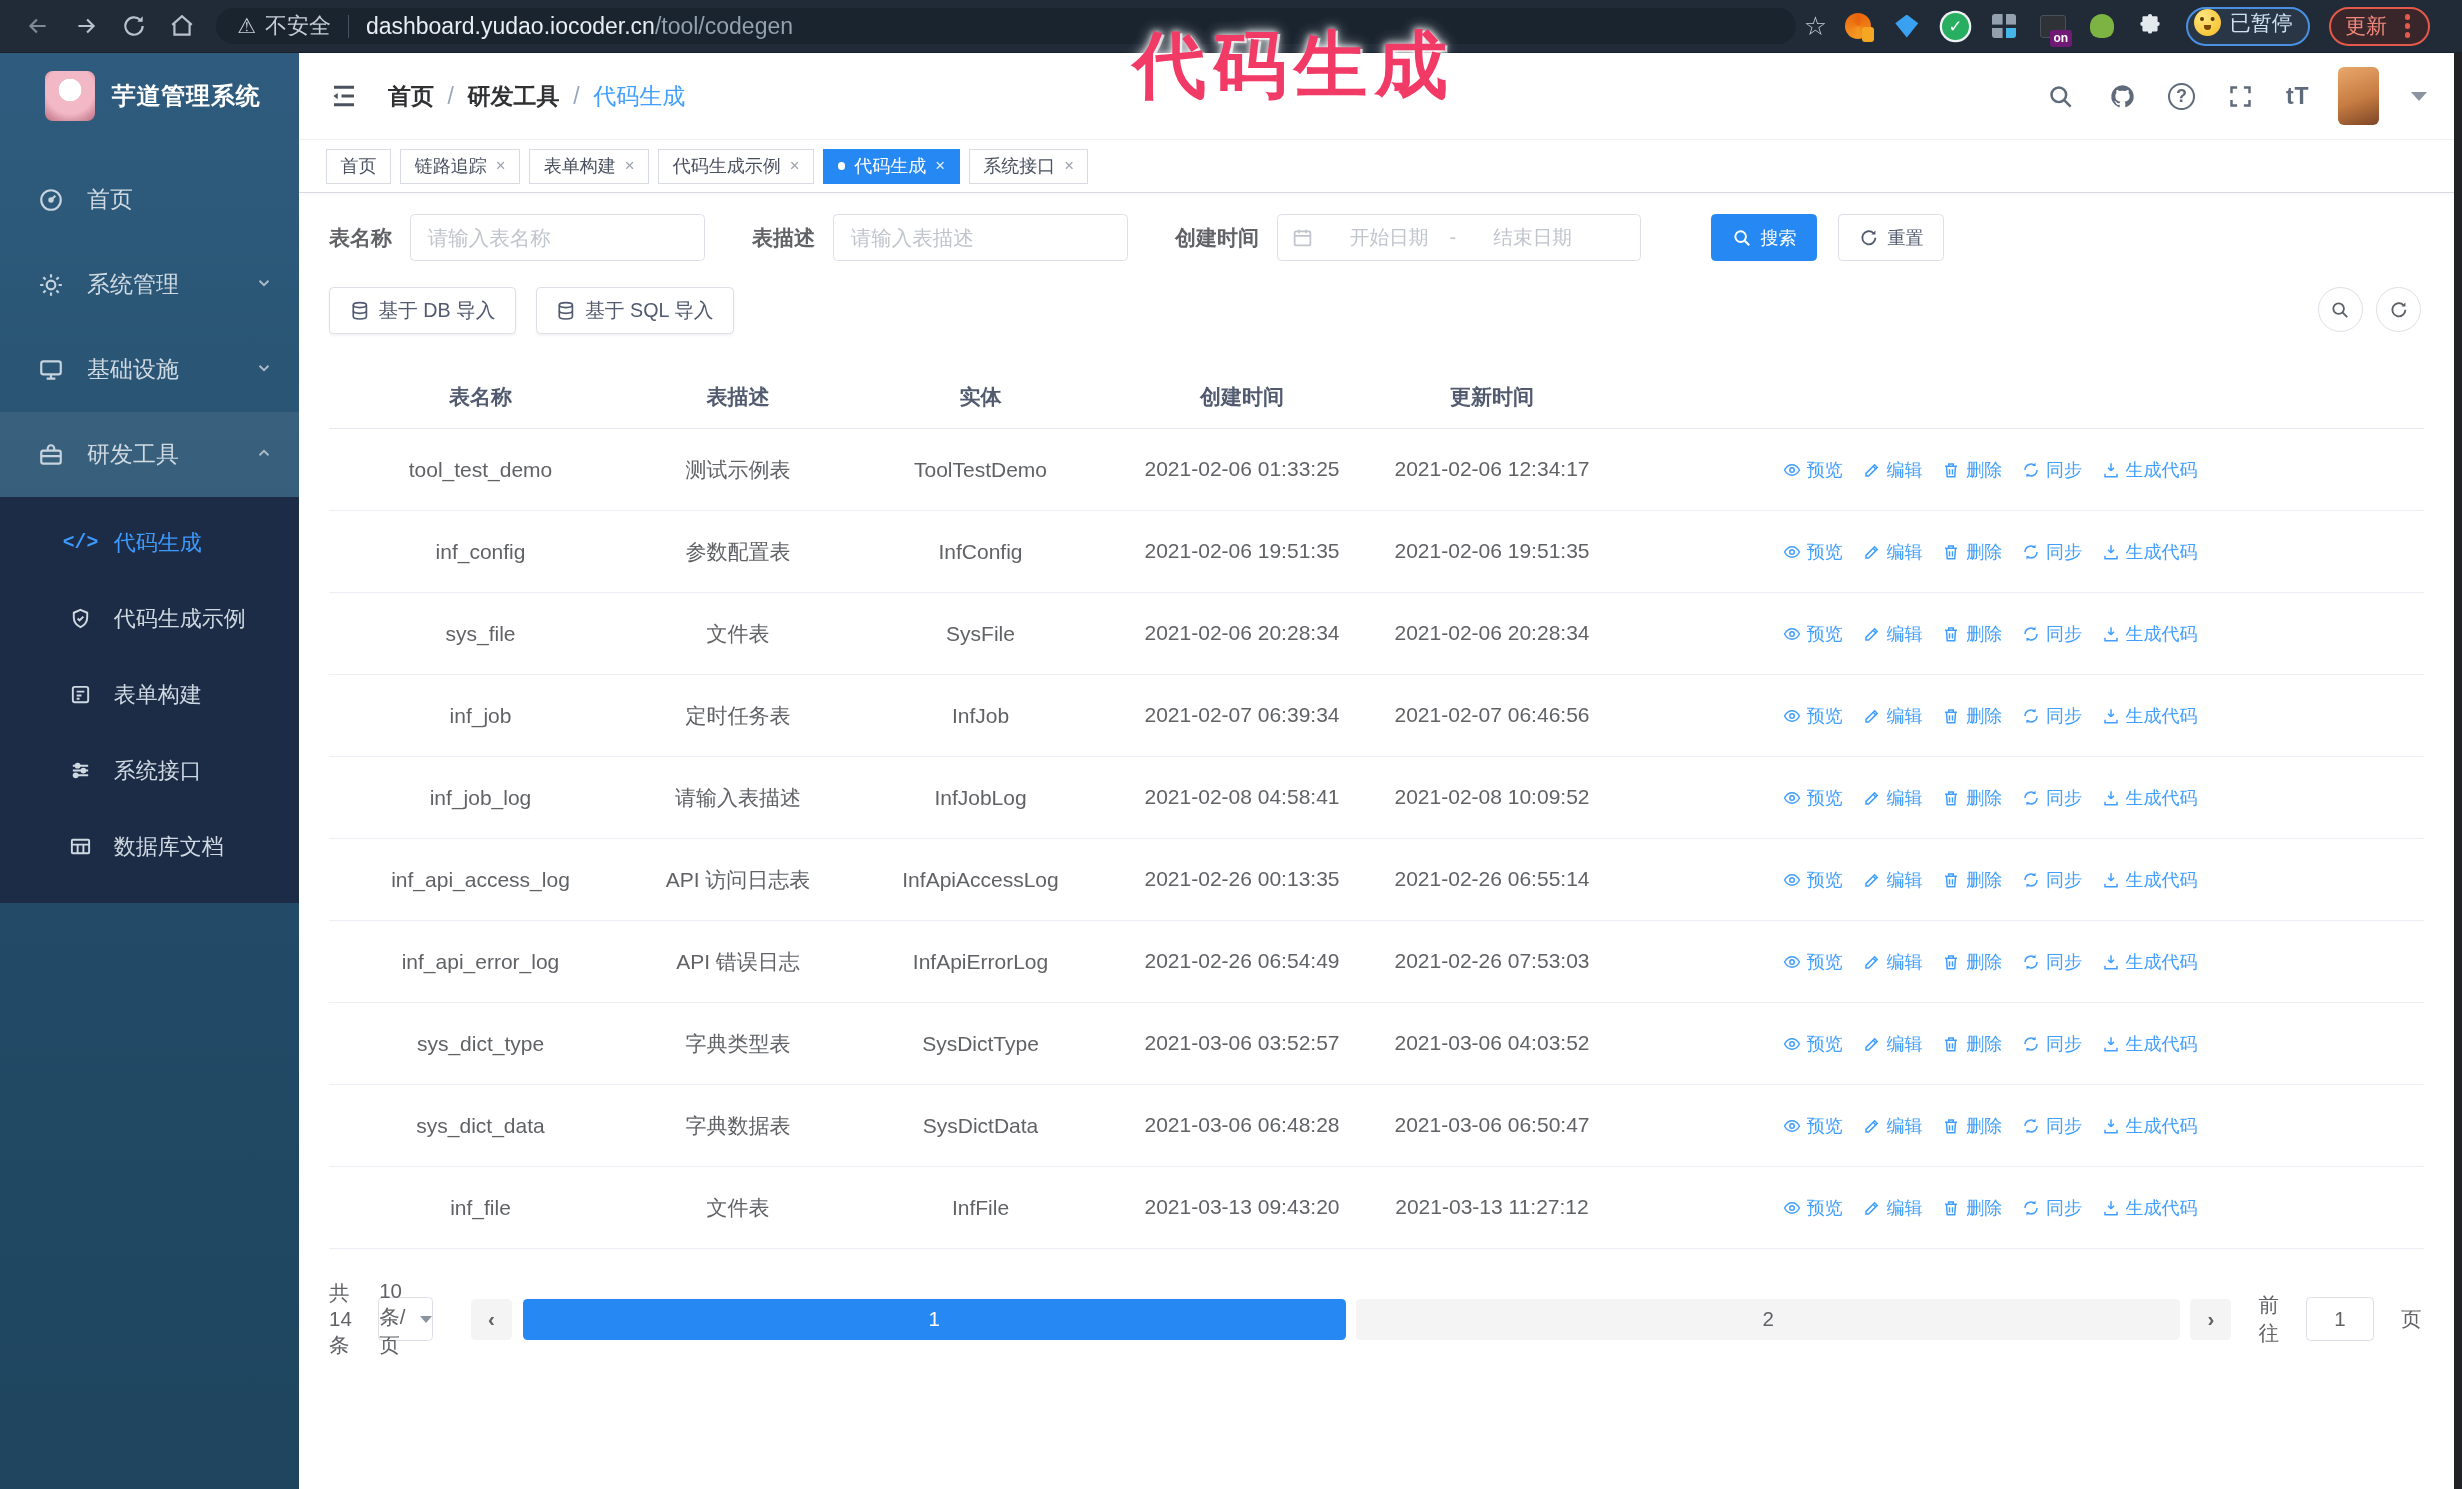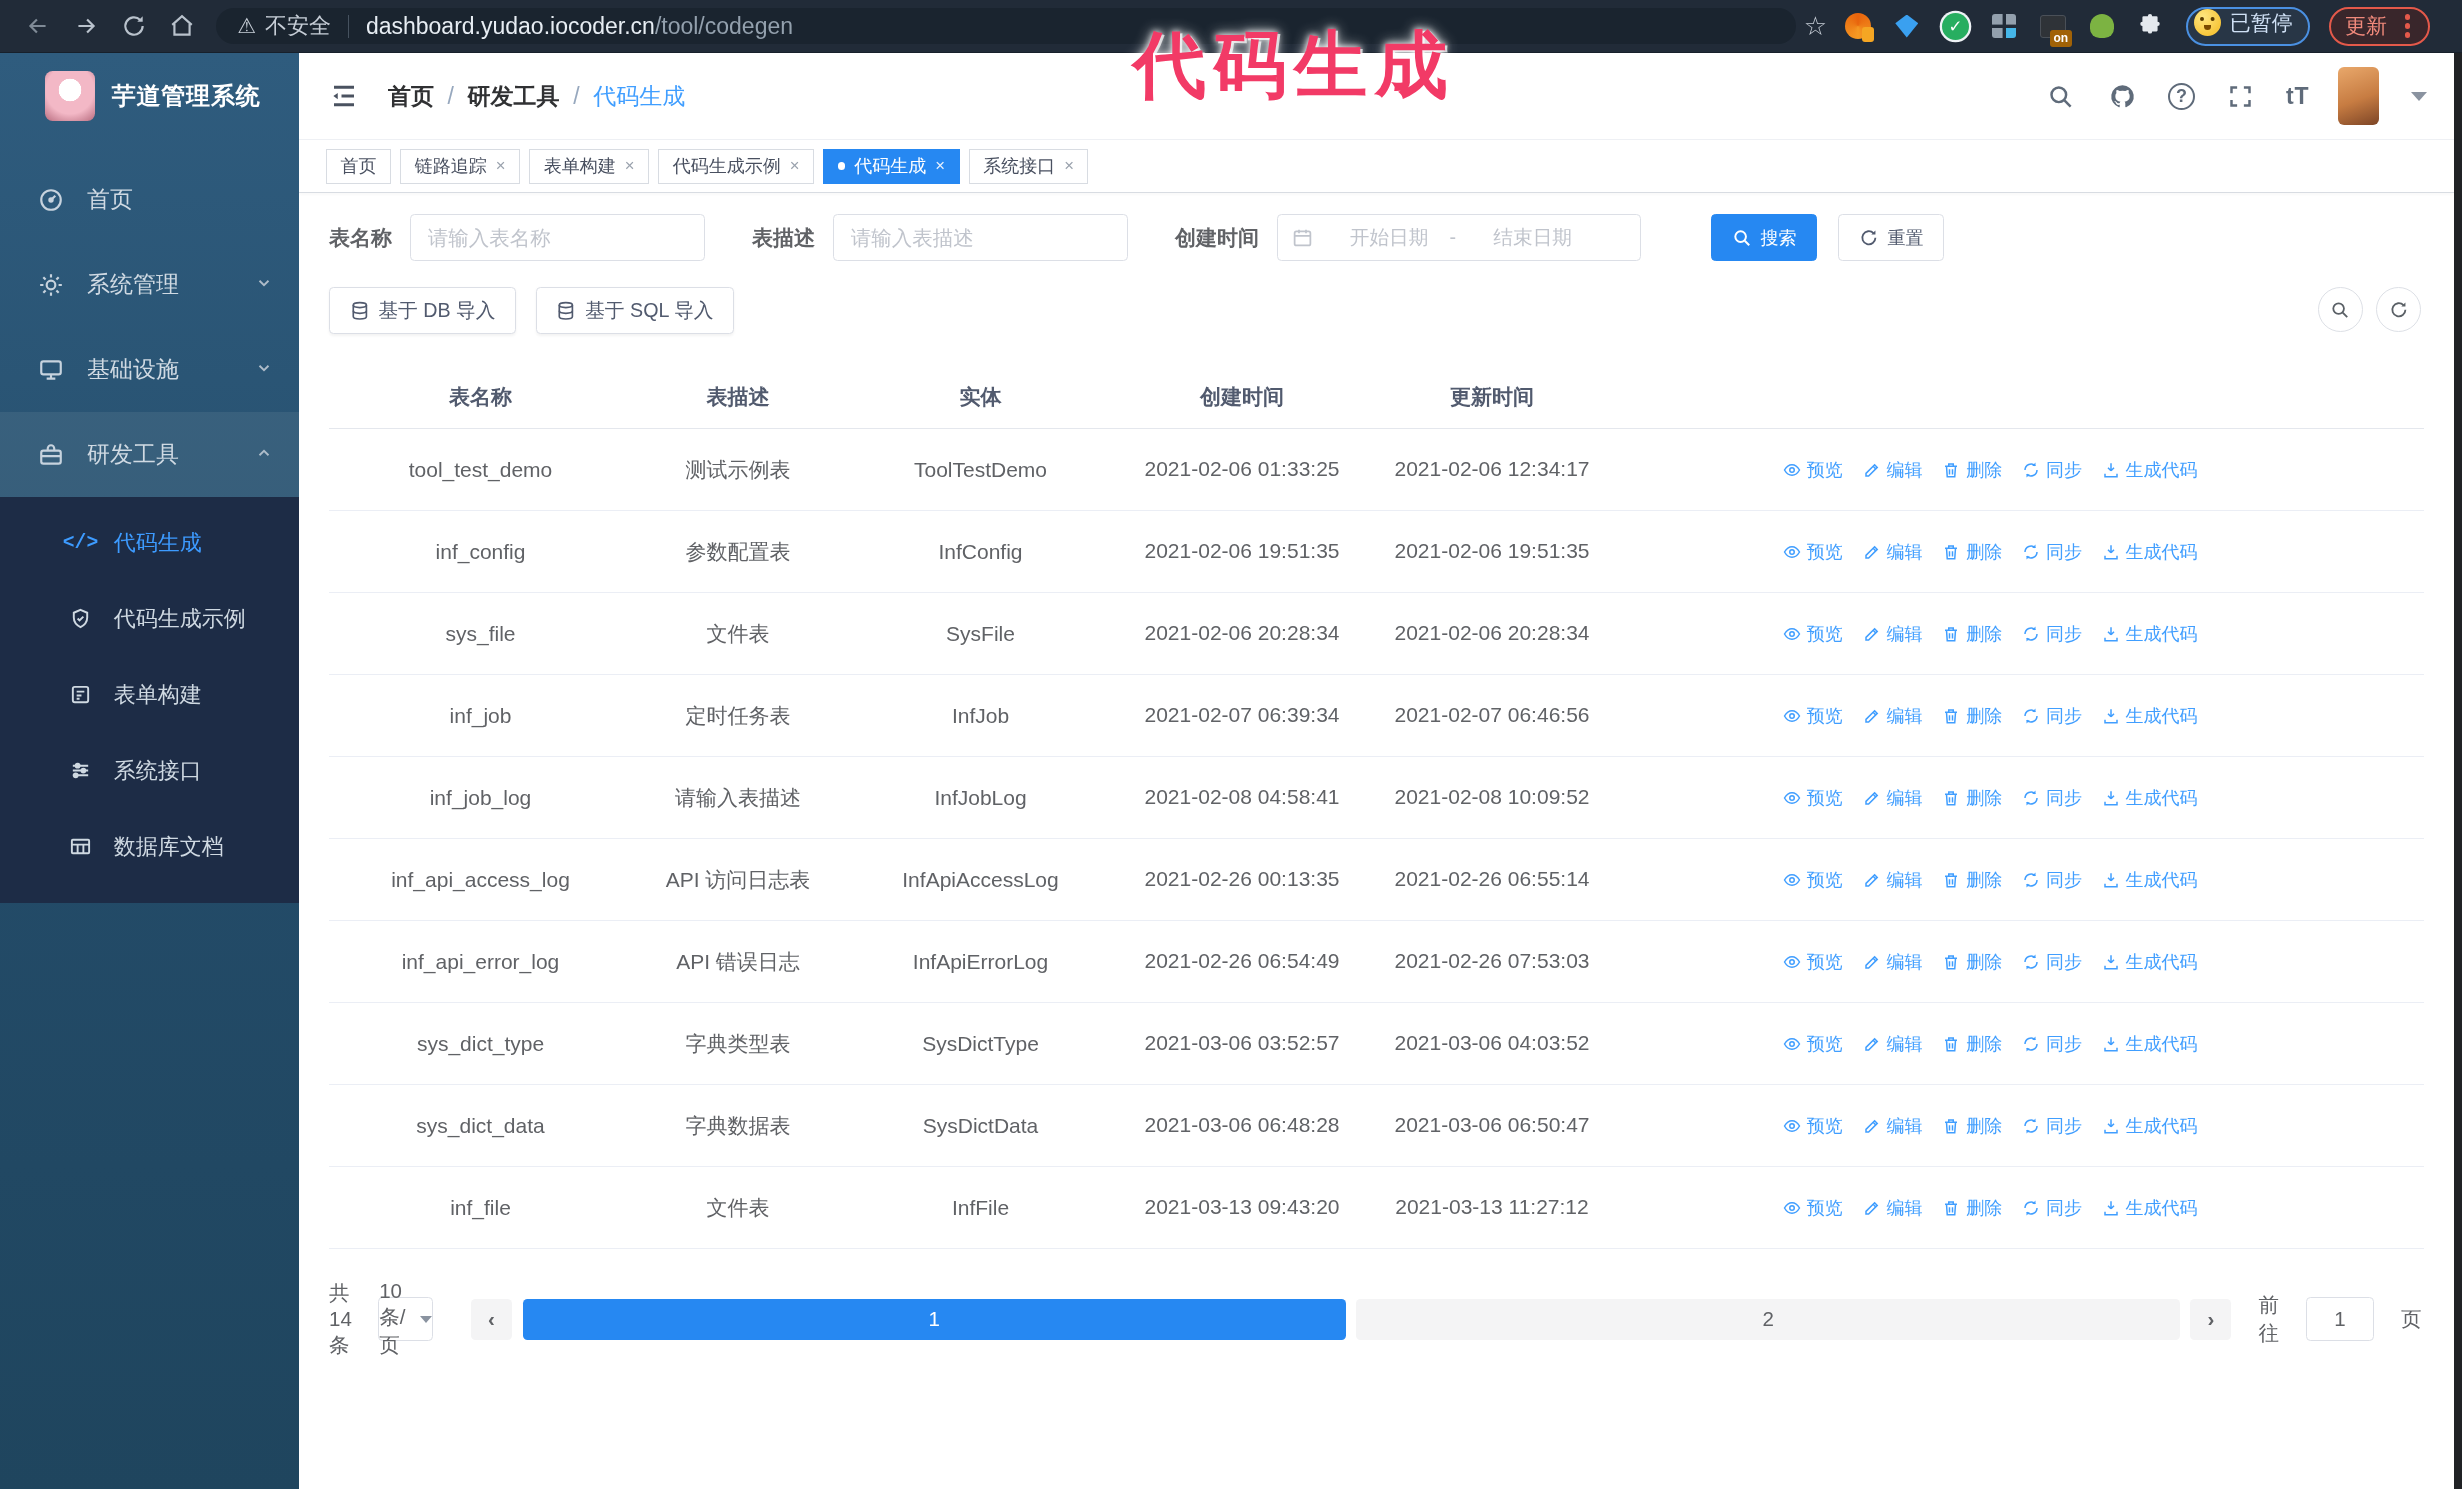--- a/index.html
+++ b/index.html
@@ -31,21 +31,21 @@
     background:#f5a623; border-radius:3px; }
   .ext-gem { width:23px; height:23px; background:#3aa0f0; clip-path:polygon(50% 0,100% 38%,50% 100%,0 38%); }
   .ext-shield { width:27px; height:27px; border-radius:50%; background:#27ae60; color:#fff;
     display:flex; align-items:center; justify-content:center; font-size:16.7px; box-shadow:0 0 0 2.3px #eef2f5; }
   .ext-grid { width:24px; height:24px; background:
     linear-gradient(#93a0ad,#93a0ad) 0 0/10.6px 10.6px no-repeat,
     linear-gradient(#93a0ad,#93a0ad) 13.6px 0/10.6px 10.6px no-repeat,
     linear-gradient(#93a0ad,#93a0ad) 0 13.6px/10.6px 10.6px no-repeat,
     linear-gradient(#45b6e8,#45b6e8) 13.6px 13.6px/10.6px 10.6px no-repeat; border-radius:3px; }
   .ext-dark { width:26px; height:23px; background:#2f3338; border-radius:3px; border:1.5px solid #4a5058; }
-  .ext-on-badge { position:absolute; right:-4.5px; bottom:-6px; background:#a16207; color:#fff;
+  .ext-on-badge { position:absolute; right:-4.5px; bottom:-6px; background:#701a75; color:#fff;
     font-size:12px; line-height:1; padding:2.3px 3.8px; border-radius:3px; font-weight:700; }
   .ext-green { width:24px; height:24px; border-radius:50% 50% 40% 40%; background:#7cb342; }
   .ext-puzzle { color:#e4e9ee; }
   .ext-puzzle svg { width:26px; height:26px; }
   .profile-chip { margin-left:21px; height:39px; border:2.3px solid #4a90e2; border-radius:19.7px;
     display:flex; gap:9px; padding:0 15px 0 6px; background:#283646; }
   .face { width:27px; height:27px; border-radius:50%;
     background:radial-gradient(circle at 35% 30%, #ffe680, #f7c73c 70%); position:relative; }
   .face::before { content:""; position:absolute; left:6px; top:8.3px; width:3.8px; height:3.8px; border-radius:50%;
     background:#5a3b00; box-shadow:10.6px 0 0 #5a3b00; }

